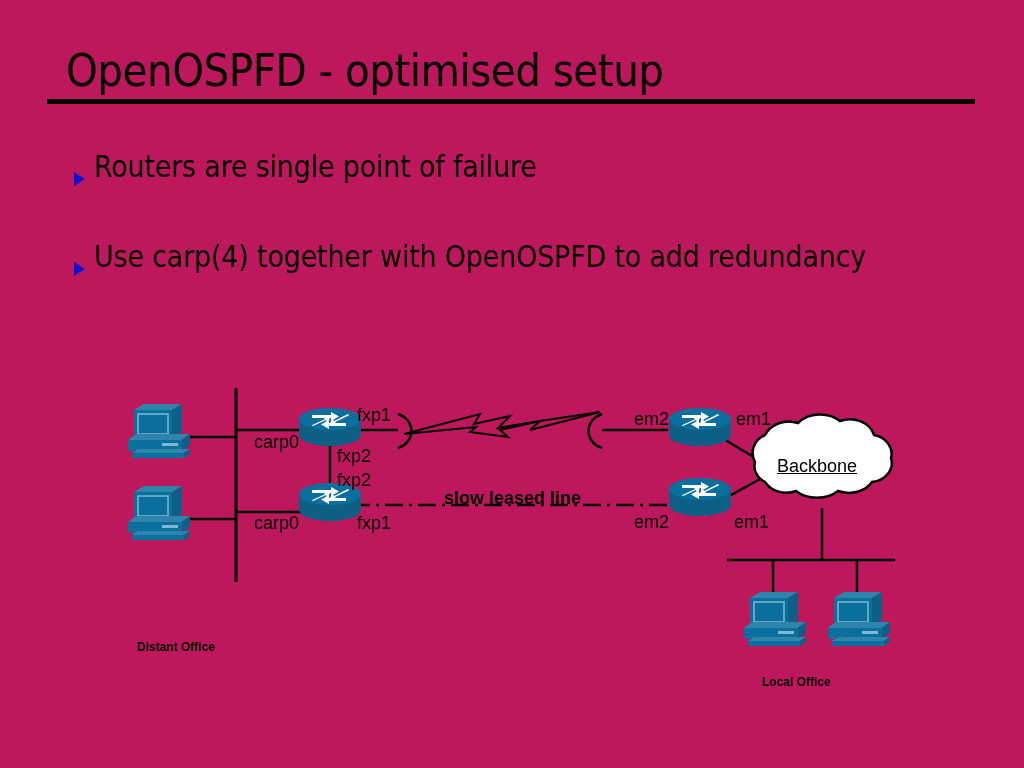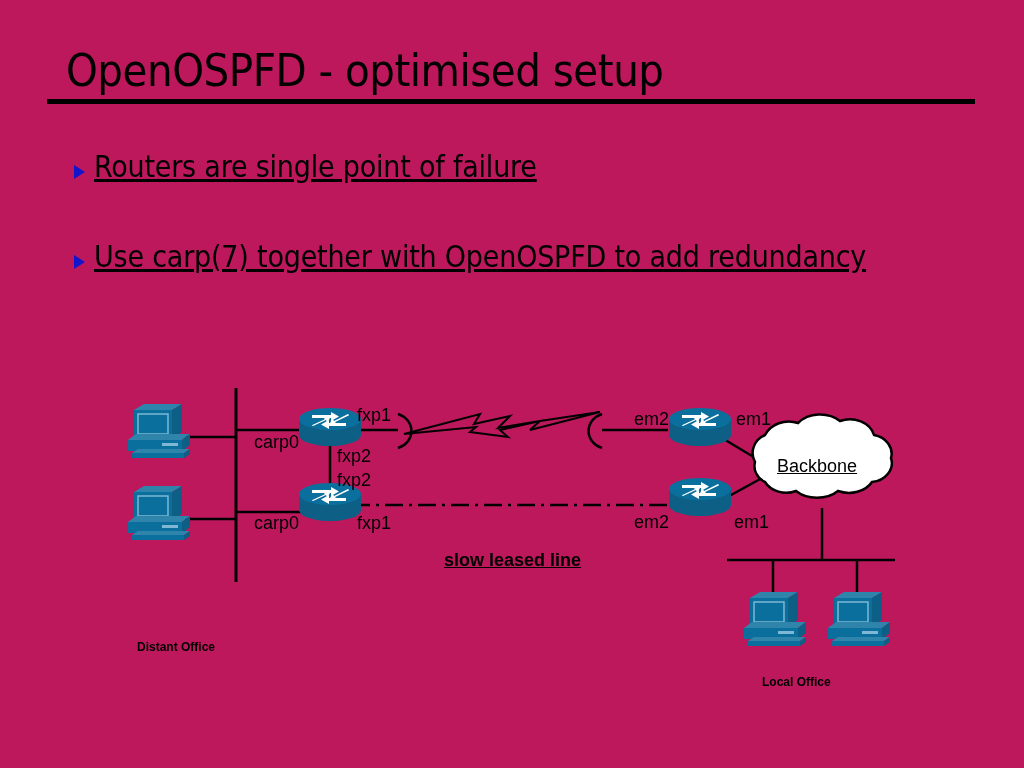--- a/index.html
+++ b/index.html
@@ -34,24 +34,23 @@
     top: 99px;
     width: 928px;
     height: 5px;
     background: #000000;
   }
 
   
   .bullet-row {
     position: absolute;
     display: flex;
-    align-items: center;
+    align-items: flex-end;
     left: 74px;
     width: 850px;
-    text-decoration: underline;
   }
   .bullet-marker {
     width: 0;
     height: 0;
     border-left: 11px solid #1414cc;
     border-top: 7px solid transparent;
     border-bottom: 7px solid transparent;
     margin-top: 10px;
     margin-right: 9px;
     flex: 0 0 auto;
@@ -104,21 +103,21 @@
 
   <div id="slide-title">OpenOSPFD - optimised setup</div>
   <div id="title-rule"></div>
 
   <div class="bullet-row" id="bullet-0">
     <div class="bullet-marker"></div>
     <div class="bullet-text">Routers are single point of failure</div>
   </div>
   <div class="bullet-row" id="bullet-1">
     <div class="bullet-marker"></div>
-    <div class="bullet-text">Use carp(7) together with OpenOSPFD to add redundancy</div>
+    <div class="bullet-text">Use carp(4) together with OpenOSPFD to add redundancy</div>
   </div>
 
   <div id="diagram">
     <svg width="1024" height="768" viewBox="0 0 1024 768" xmlns="http://www.w3.org/2000/svg">
       <defs>
 
         <g id="pc-icon">
 
           <polygon points="8,6 46,6 56,0 18,0" fill="#2f84ab"></polygon>
           <polygon points="46,6 46,34 56,28 56,0" fill="#0d5f85"></polygon>
@@ -230,21 +229,21 @@
     <div class="diagram-label" style="left:357px; top:405px;">fxp1</div>
     <div class="diagram-label" style="left:337px; top:446px;">fxp2</div>
     <div class="diagram-label" style="left:337px; top:470px;">fxp2</div>
     <div class="diagram-label" style="left:357px; top:513px;">fxp1</div>
 
     <div class="diagram-label" style="left:634px; top:409px;">em2</div>
     <div class="diagram-label" style="left:736px; top:409px;">em1</div>
     <div class="diagram-label" style="left:634px; top:512px;">em2</div>
     <div class="diagram-label" style="left:734px; top:512px;">em1</div>
 
-    <div class="diagram-label" style="left:444px; top:550px; font-weight:bold;text-decoration:underline;">slow leased line</div>
+    <div class="diagram-label" style="left:444px; top:488px; font-weight:bold;">slow leased line</div>
 
     <div class="cloud-label" style="left:777px; top:456px;text-decoration:underline;">Backbone</div>
 
     <div class="office-label" style="left:137px; top:640px;">Distant Office</div>
     <div class="office-label" style="left:762px; top:675px;">Local Office</div>
   </div>
 
 </div>
 
 </body></html>

